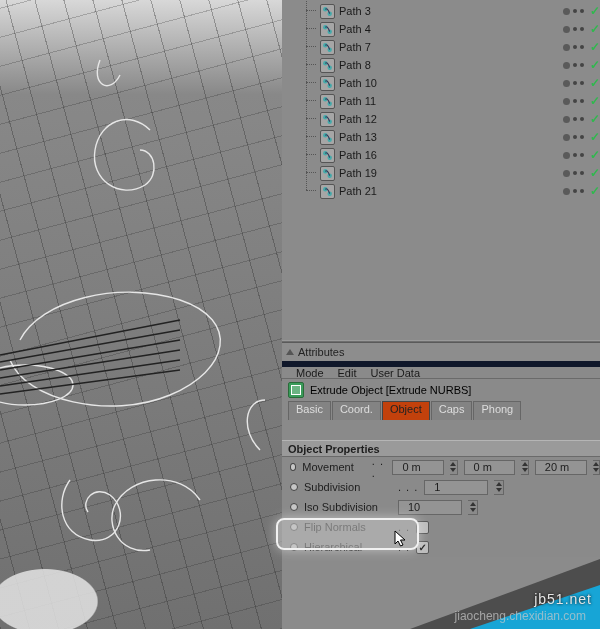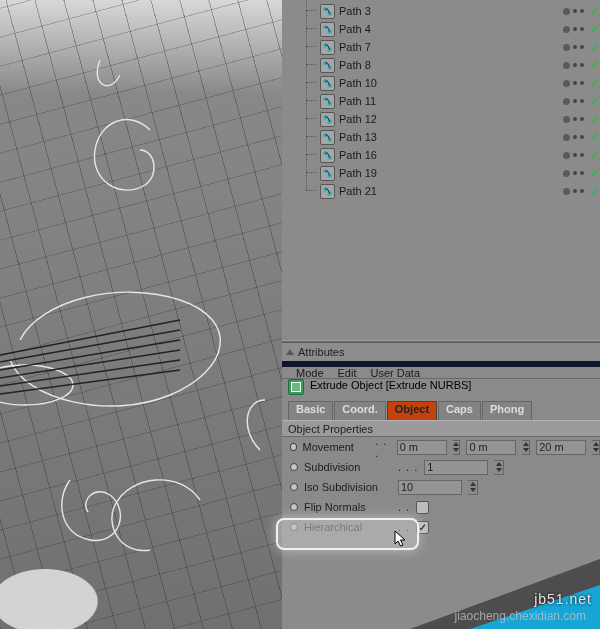--- a/index.html
+++ b/index.html
@@ -29,35 +29,35 @@
 
 .splitter { height: 3px; background: #6e6e6e; border-top: 1px solid #9a9a9a; border-bottom: 1px solid #5a5a5a; }
 
 .attr-section { background: #8a8a8a; }
 .attr-header { height: 18px; display: flex; align-items: center; padding: 0 4px; background: #8d8d8d; }
 .attr-tri { width: 0; height: 0; border-left: 4px solid transparent; border-right: 4px solid transparent; border-bottom: 6px solid #555; margin-right: 4px; }
 .attr-title { color: #222; }
 .menu-bar { height: 18px; border-top: 6px solid #0f172a; border-bottom: 1px solid #6a6a6a; display: flex; align-items: center; gap: 14px; padding: 0 14px; }
 .menu-bar span { color: #1a1a1a; }
 
-.obj-row { height: 22px; display: flex; align-items: flex-start; padding: 0 6px; gap: 6px; }
+.obj-row { height: 22px; display: flex; align-items: center; padding: 0 6px; gap: 6px; }
 .extrude-icon { width: 16px; height: 16px; background: #3a9b5a; border: 1px solid #2a6b3a; border-radius: 2px; display: flex; align-items: center; justify-content: center; }
 .extrude-icon::after { content: ""; width: 8px; height: 8px; border: 1px solid #fff; background: rgba(255,255,255,0.25); }
 
-.tabs { height: 19px; display: flex; gap: 1px; padding: 0 6px; font-weight: bold; }
+.tabs { height: 19px; display: flex; gap: 1px; padding: 0 6px; }
 .tab { border: 1px solid #666; padding: 1px 7px 0; color: #ddd; background: #838383; border-bottom: none; }
 .tab.active { background: #c2410c; color: #222; border-color: #444; }
 
-.props-title { height: 17px; background: #9a9a9a; border-top: 1px solid #b5b5b5; border-bottom: 1px solid #6a6a6a; padding: 2px 6px 0; color: #1d1d1d; font-weight: normal; }
+.props-title { height: 17px; background: #9a9a9a; border-top: 1px solid #b5b5b5; border-bottom: 1px solid #6a6a6a; padding: 2px 6px 0; color: #1d1d1d; font-weight: bold; margin-top: 20px; }
 
 .prop-row { display: flex; align-items: center; height: 20px; padding-left: 8px; gap: 6px; }
 .ring { width: 8px; height: 8px; border: 1px solid #444; border-radius: 50%; background: #c6c6c6; }
 .plabel { color: #1d1d1d; width: 88px; }
 .dots2 { color: #1d1d1d; letter-spacing: 1px; }
-.field { height: 15px; background: #949494; border: 1px solid #666; color: #1d1d1d; padding: 0 2px; display: flex; align-items: center; }
+.field { height: 15px; background: #949494; border: 1px solid #666; color: #1d1d1d; padding: 0 9px; display: flex; align-items: center; }
 .field.num { width: 64px; }
 .spin { width: 10px; height: 15px; background: #8a8a8a; border: 1px solid #666; border-left: none; display: flex; flex-direction: column; }
 .spin div { flex: 1; display: flex; align-items: center; justify-content: center; }
 .spin .up::after { content: ""; border-left: 3px solid transparent; border-right: 3px solid transparent; border-bottom: 4px solid #333; }
 .spin .dn::after { content: ""; border-left: 3px solid transparent; border-right: 3px solid transparent; border-top: 4px solid #333; }
 .cb { width: 13px; height: 13px; border: 1px solid #555; background: #bcbcbc; border-radius: 2px; display: flex; align-items: center; justify-content: center; }
 .cb.checked::after { content: "✓"; color: #1a1a1a; font-size: 10px; font-weight: bold; }
 
 .highlight { position: absolute; left: 276px; top: 518px; width: 143px; height: 32px; border: 2px solid #f1f1f1; border-radius: 8px; background: rgba(196,196,196,0.55); box-shadow: 0 0 12px rgba(255,255,255,0.45); pointer-events: none; }
 

